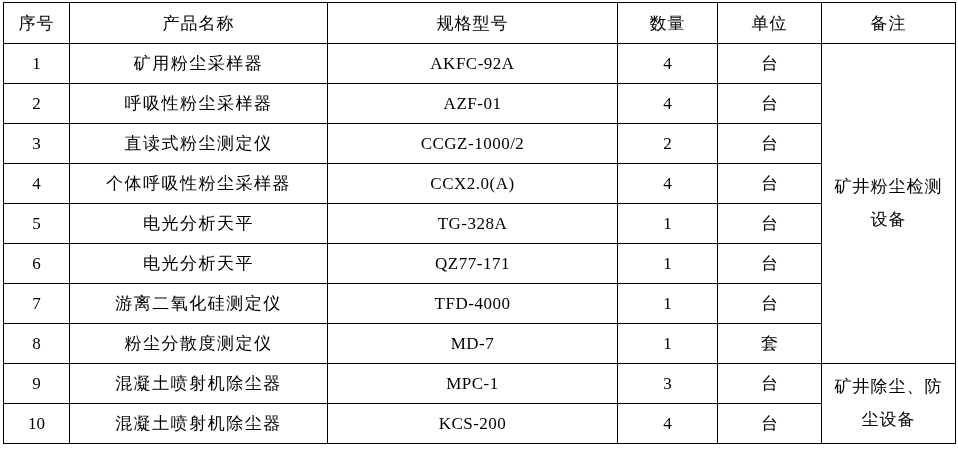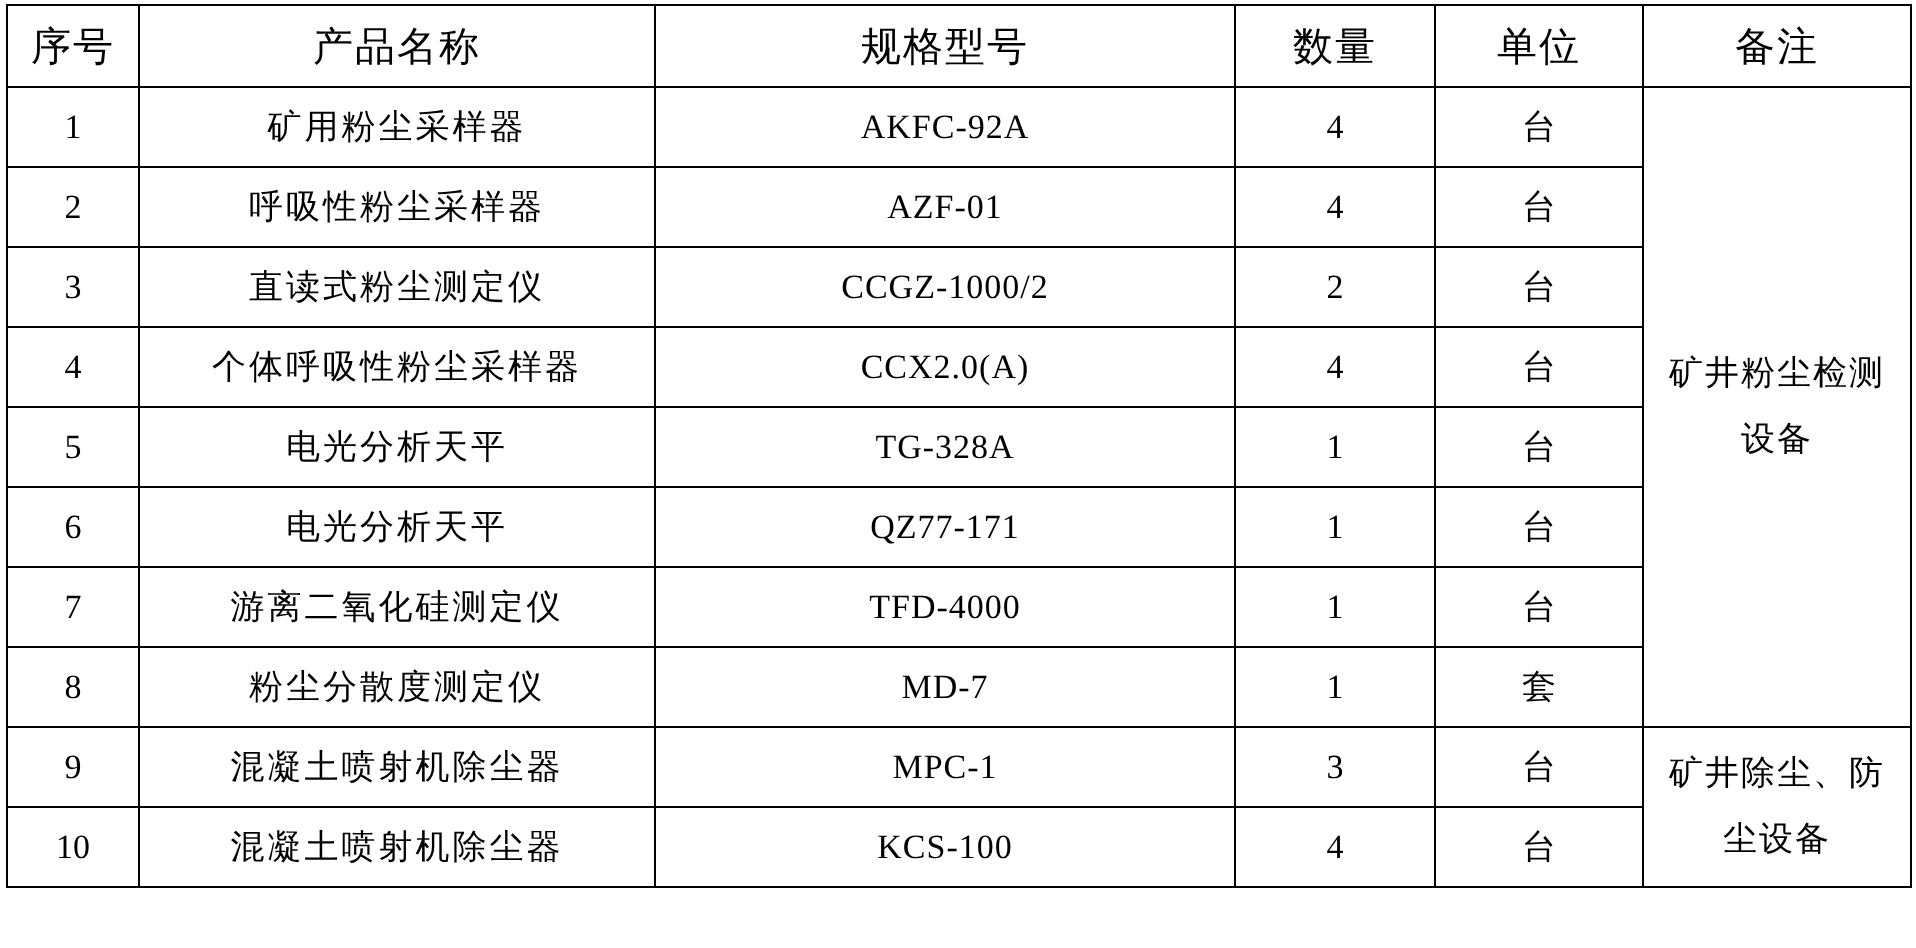--- a/index.html
+++ b/index.html
@@ -22,21 +22,21 @@
   }
   #equipment-table td, #equipment-table th {
     border: 1px solid #000000;
     text-align: center;
     vertical-align: middle;
     padding: 0;
     font-weight: normal;
   }
   thead th {
     height: 40px;
-    font-size: 20px;
+    font-size: 17px;
     font-family: "Liberation Serif", "DejaVu Serif", serif;
     font-weight: bold;
     letter-spacing: 1px;
   }
   tbody td {
     height: 39px;
     font-size: 17px;
   }
   .col-no    { width: 66px; }
   .col-name  { width: 258px; }
@@ -154,18 +154,18 @@
       <td class="cell-model">MPC-1</td>
       <td class="cell-qty">3</td>
       <td class="cell-unit">台</td>
       <td class="cell-note" rowspan="2">
         <span class="note-inner">矿井除尘、防尘设备</span>
       </td>
     </tr>
     <tr>
       <td class="cell-no">10</td>
       <td class="cell-name">混凝土喷射机除尘器</td>
-      <td class="cell-model">KCS-100</td>
+      <td class="cell-model">KCS-200</td>
       <td class="cell-qty">4</td>
       <td class="cell-unit">台</td>
     </tr>
   </tbody>
 </table>
 
 </body></html>

